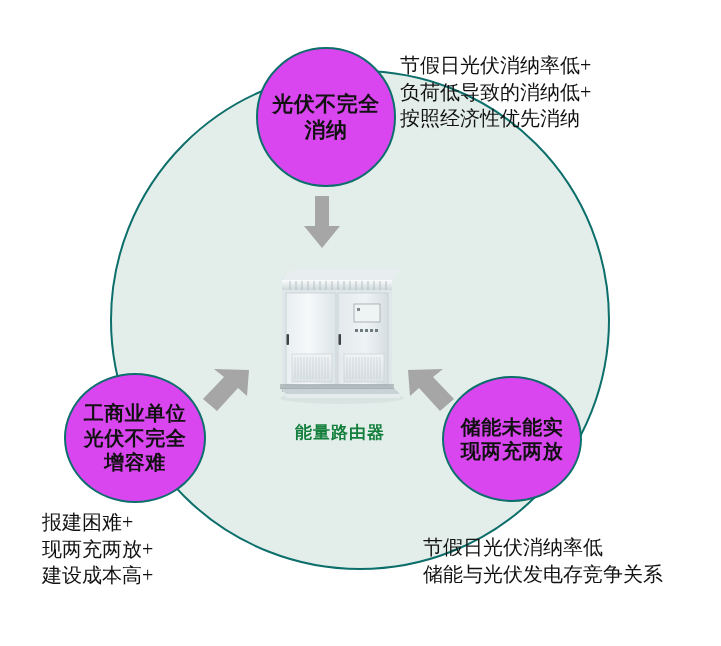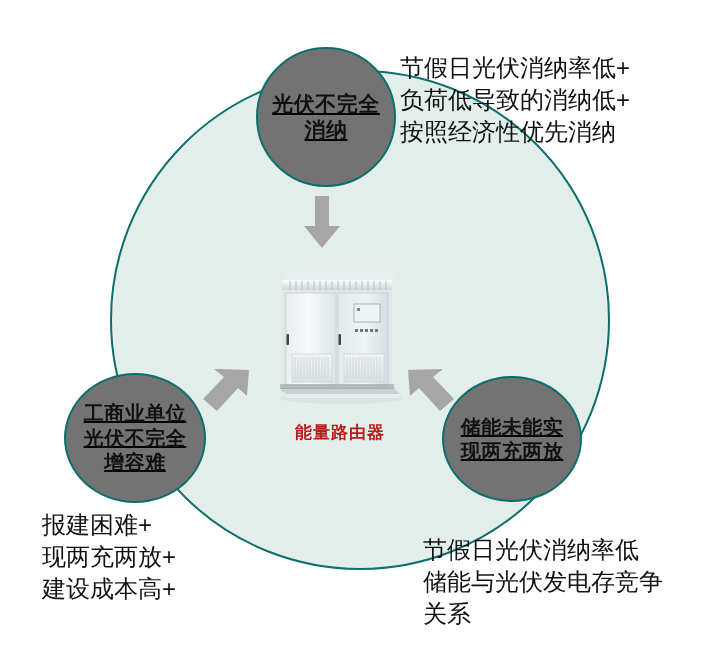--- a/index.html
+++ b/index.html
@@ -29,28 +29,27 @@
     border-radius: 50%;
     background: #e3eeeb;
     border: 2px solid #0d6f6b;
     box-sizing: border-box;
   }
 
   
   .node {
     position: absolute;
     border-radius: 50%;
-    background: #737373;
+    background: #d946ef;
     border: 2px solid #0d6f6b;
     box-sizing: border-box;
     display: flex;
     align-items: center;
     justify-content: center;
     text-align: center;
-    text-decoration: underline;
   }
   .node .node-label {
     font-weight: bold;
     color: #111111;
     line-height: 1.22;
     letter-spacing: 0.5px;
     white-space: pre-line;
   }
 
   #node-top {
@@ -73,24 +72,25 @@
     left: 442px;
     top: 376px;
     width: 140px;
     height: 126px;
   }
   #node-right .node-label { font-size: 20px; }
 
   
   .annotation {
     position: absolute;
-    font-size: 24px;
+    font-size: 20px;
     color: #111111;
     line-height: 1.33;
     white-space: pre-line;
+    font-family: Liberation Serif, serif;
   }
   #anno-top-right {
     left: 400px;
     top: 52px;
     width: 300px;
   }
   #anno-bottom-left {
     left: 42px;
     top: 509px;
     width: 220px;
@@ -116,21 +116,21 @@
     height: 160px;
   }
   #center-label {
     position: absolute;
     left: 250px;
     top: 421px;
     width: 180px;
     text-align: center;
     font-size: 17px;
     font-weight: bold;
-    color: #b91c1c;
+    color: #15803d;
     letter-spacing: 1px;
   }
 </style>
 </head>
 <body>
 
 <div id="stage">
 
   <div class="big-circle"></div>
 

